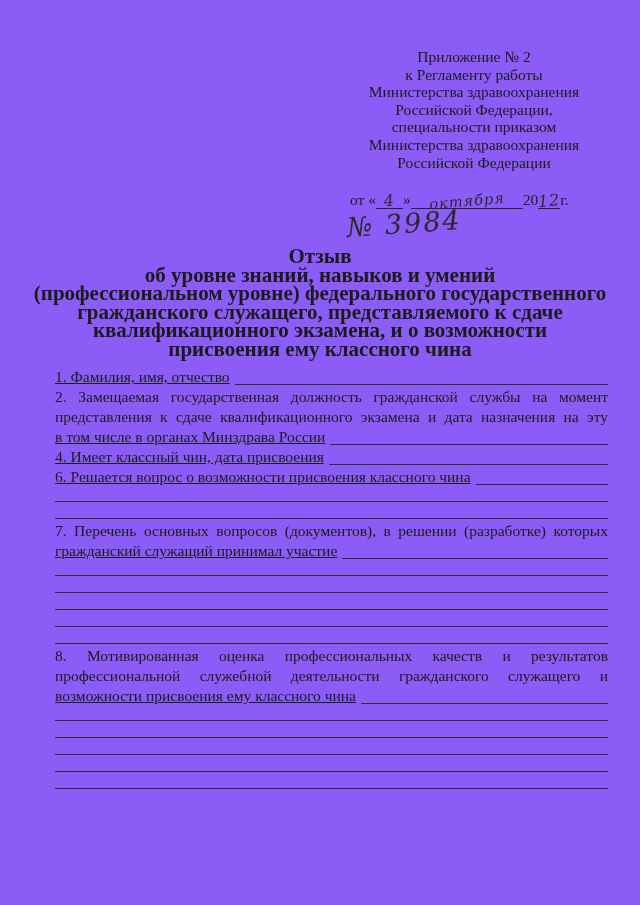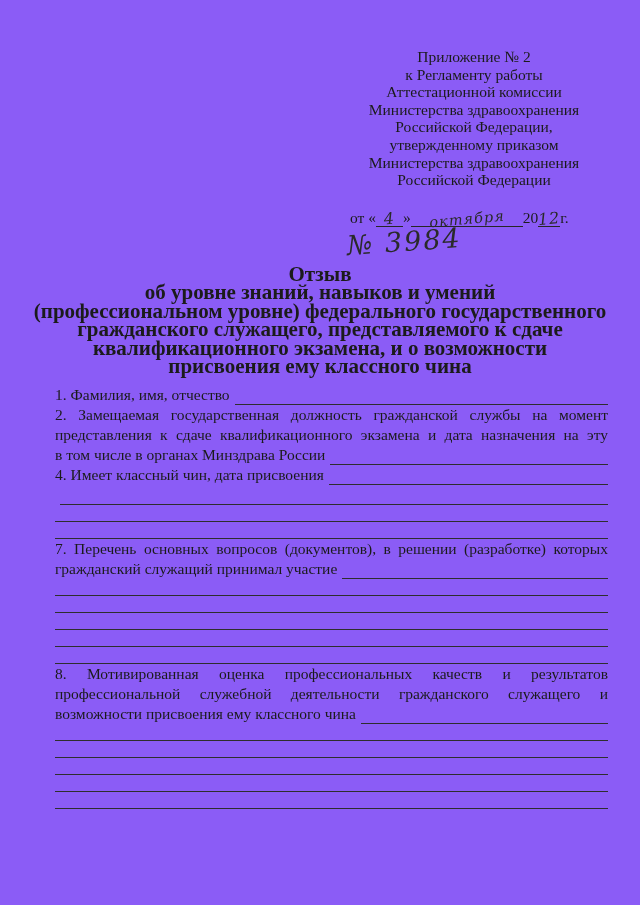--- a/index.html
+++ b/index.html
@@ -44,43 +44,42 @@
   
   .title{
     margin-top:4px;text-align:center;font-weight:700;
     font-size:21px;line-height:18.5px;
   }
   
   .form{
     margin:9px 32px 0 55px;font-size:15.5px;
   }
   .row{height:20px;line-height:20px;}
-  .frow{display:flex;align-items:flex-end;white-space:nowrap;}
+  .frow{display:flex;align-items:flex-start;white-space:nowrap;text-decoration:underline;}
   .jrow{text-align:justify;text-align-last:justify;white-space:normal;}
   .fill{
     flex:1 1 auto;min-width:8px;height:17px;
     border-bottom:1px solid #2e2e2e;margin-left:5px;
   }
   .blankrow{height:17px;line-height:17px;}
   .blankrow .fill{margin-left:0;height:14px;}
   .sfx{margin-left:1px;}
 </style>
 </head>
 <body>
 
 <div class="page">
 
   <div class="header">
     <div>
         <div class="header-line">Приложение № 2</div>
         <div class="header-line">к Регламенту работы</div>
-        <div class="header-line">Аттестационной комиссии</div>
         <div class="header-line">Министерства здравоохранения</div>
         <div class="header-line">Российской Федерации,</div>
-        <div class="header-line">утвержденному приказом</div>
+        <div class="header-line">специальности приказом</div>
         <div class="header-line">Министерства здравоохранения</div>
         <div class="header-line">Российской Федерации</div>
       </div>
 
     <div class="date-line">
       <span>от «</span>
       <span class="ublank day">
           <span class="hand">4</span>
         </span>
       <span>»</span>
@@ -118,20 +117,21 @@
         <div class="row jrow">представления  к  сдаче квалификационного экзамена и дата назначения на эту</div>
         <div class="row frow">
           <span>в том числе в органах Минздрава России</span>
           <span class="fill"></span>
         </div>
         <div class="row frow">
           <span>4. Имеет классный чин, дата присвоения</span>
           <span class="fill"></span>
         </div>
         <div class="row frow">
+          <span>6. Решается вопрос о возможности присвоения классного чина</span>
           <span class="fill"></span>
         </div>
         <div class="row frow blankrow">
           <span class="fill"></span>
         </div>
         <div class="row frow blankrow">
           <span class="fill"></span>
         </div>
         <div class="row jrow">7. Перечень  основных  вопросов  (документов),  в  решении  (разработке)  которых</div>
         <div class="row frow">

